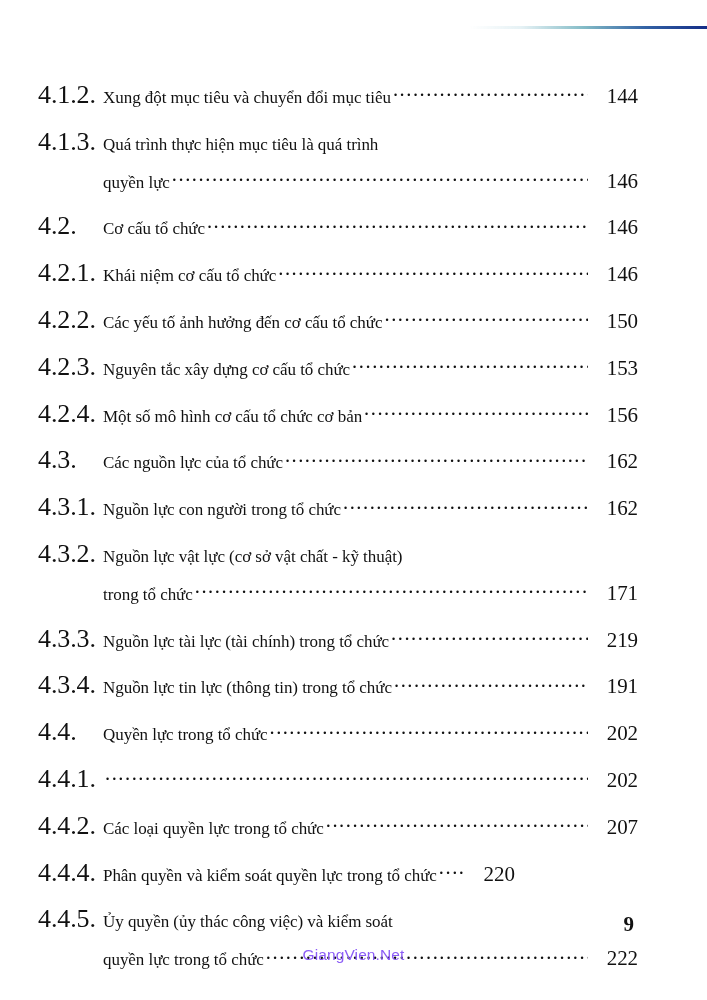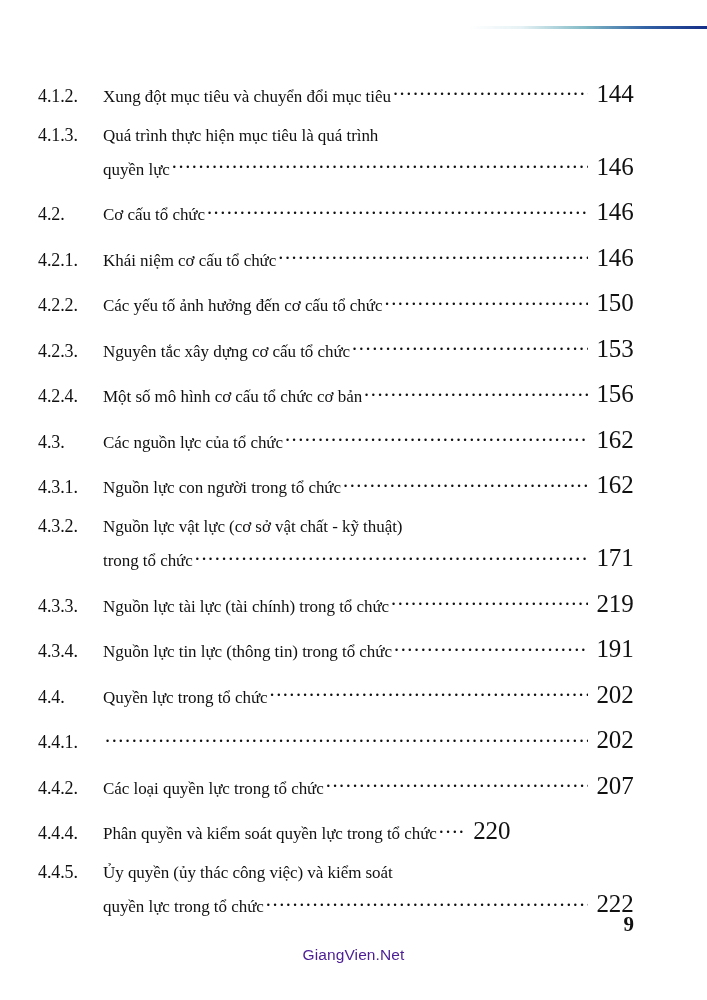--- a/index.html
+++ b/index.html
@@ -59,21 +59,21 @@
   .line {
     display: flex;
     align-items: baseline;
     white-space: nowrap;
     line-height: 1.30;
   }
 
   .num {
     flex: 0 0 auto;
     width: 65px;
-    font-size: 18px;
+    font-size: 26px;
     letter-spacing: -0.1px;
   }
   .num.spacer { visibility: hidden; }
 
   .title {
     flex: 0 0 auto;
     font-size: 17px;
     letter-spacing: -0.05px;
   }
 
@@ -98,22 +98,22 @@
     white-space: nowrap;
   }
   .leader.short {
     flex: 0 0 auto;
     width: 26px;
   }
 
   .pg {
     flex: 0 0 auto;
     width: 46px;
-    text-align: center;
-    font-size: 25px;
+    text-align: right;
+    font-size: 21px;
     padding-left: 3px;
     letter-spacing: -0.1px;
   }
 
   
   .entry.major .num,
   .entry.major .title,
   .entry.major .pg {
     font-weight: normal;
   }
@@ -137,21 +137,21 @@
   }
 
   .watermark {
     position: absolute;
     left: 0;
     right: 0;
     top: 946px;
     text-align: center;
     font-family: "Liberation Sans", "DejaVu Sans", sans-serif;
     font-size: 15.5px;
-    color: #4c1d95;
+    color: #8b5cf6;
     letter-spacing: 0.1px;
   }
 </style>
 </head>
 <body>
 
 <div class="page">
 
   <div class="scan-edge"></div>
 

